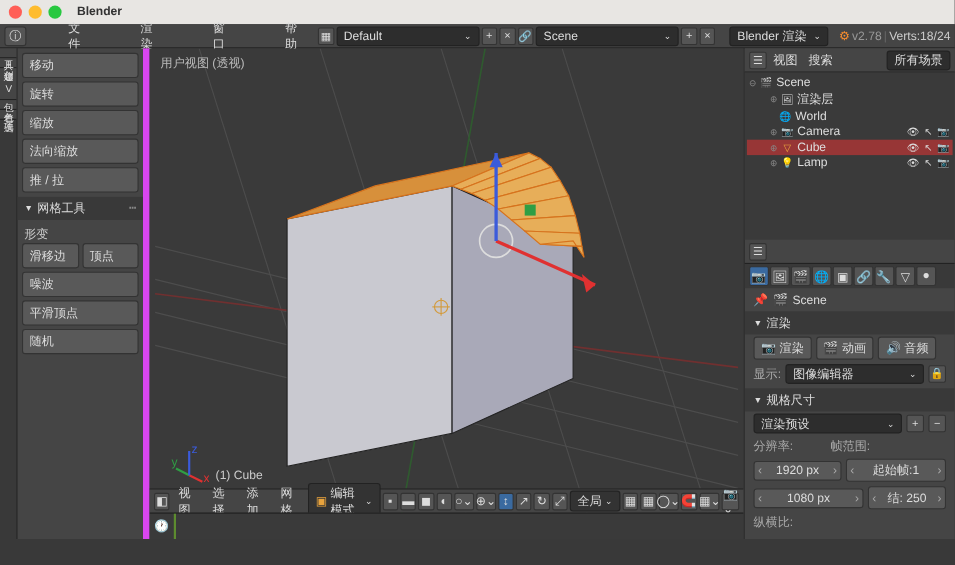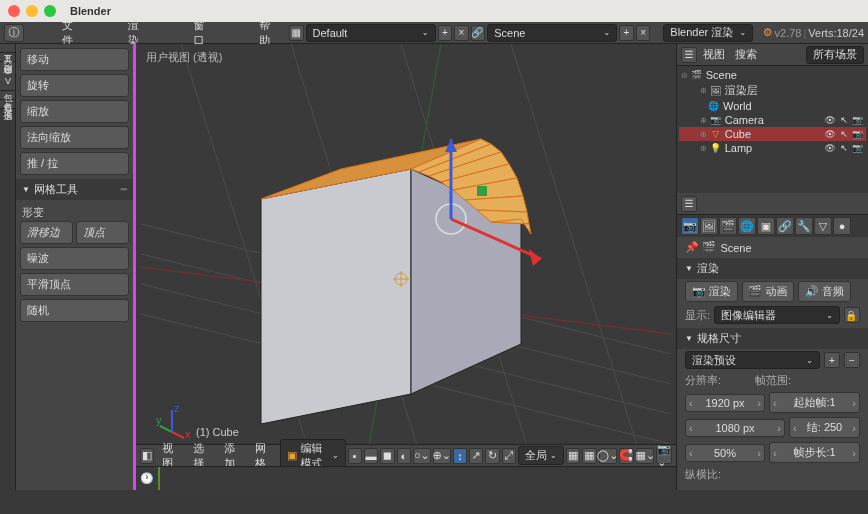--- a/index.html
+++ b/index.html
@@ -19,24 +19,24 @@
   .dropdown .tri { margin-left: auto; font-size: 8px; }
   .sq { width: 16px; height: 16px; background: #555; border: 1px solid #333; border-radius: 2px; display: flex; align-items: center; justify-content: center; font-size: 10px; }
   .version { color: #999; }
   .stat { color: #ccc; }
 
   
   .main { display: flex; height: 446px; }
   .leftbar { width: 16px; background: #393939; border-right: 1px solid #222; }
   .leftbar .tab { writing-mode: vertical-rl; text-orientation: upright; font-size: 9px; padding: 4px 1px; background: #454545; border-bottom: 1px solid #222; text-align: center; }
 
-  .toolpanel { width: 120px; background: #454545; border-right: 3px solid #d946ef; padding: 4px; }
+  .toolpanel { width: 120px; background: #454545; border-right: 6px solid #d946ef; padding: 4px; }
   .tp-btn { background: #595959; border: 1px solid #333; border-radius: 3px; padding: 3px 6px; margin-bottom: 3px; text-align: left; }
   .tp-row { display: flex; gap: 3px; margin-bottom: 3px; }
-  .tp-row .tp-btn { flex: 1; margin-bottom: 0; font-style: italic; }
+  .tp-row .tp-btn { flex: 1; margin-bottom: 0; }
   .tp-header { background: #393939; padding: 3px 6px; margin: 4px -4px; display: flex; align-items: center; gap: 4px; }
 
   .viewport { flex: 1; position: relative; background: #3a3a3a; overflow: hidden; }
   .vp-label { position: absolute; top: 6px; left: 10px; color: #bbb; }
   .obj-label { position: absolute; bottom: 52px; left: 60px; color: #ccc; margin-top: 36px; }
   .axis-widget { position: absolute; bottom: 50px; left: 18px; width: 36px; height: 36px; }
   .vp-toolbar { position: absolute; bottom: 24px; left: 0; right: 0; height: 22px; background: #454545; border-top: 1px solid #222; display: flex; align-items: center; gap: 2px; padding: 0 4px; }
   .vp-toolbar .mitem { padding: 2px 6px; }
   .vp-toolbar .dd { background: #333; border: 1px solid #222; border-radius: 3px; padding: 1px 6px; display: flex; align-items: center; gap: 3px; }
   .vp-toolbar .ic { width: 18px; height: 16px; background: #555; border: 1px solid #333; border-radius: 2px; display: flex; align-items: center; justify-content: center; }
@@ -377,26 +377,18 @@
         </div>
         <div class="pb-row">
           <div class="numfield" style="width:100px">
               <span>1080 px</span>
             </div>
           <div class="numfield" style="flex:1">
               <span>结:  250</span>
             </div>
         </div>
         <div class="pb-row">
-          <div class="numfield" style="width:80px">
-              <span>50%</span>
-            </div>
-          <div class="numfield" style="flex:1">
-              <span>帧步长:1</span>
-            </div>
-        </div>
-        <div class="pb-row">
           <span class="label">纵横比:</span>
         </div>
       </div>
     </div>
   </div>
 </div>
 
 </body></html>

